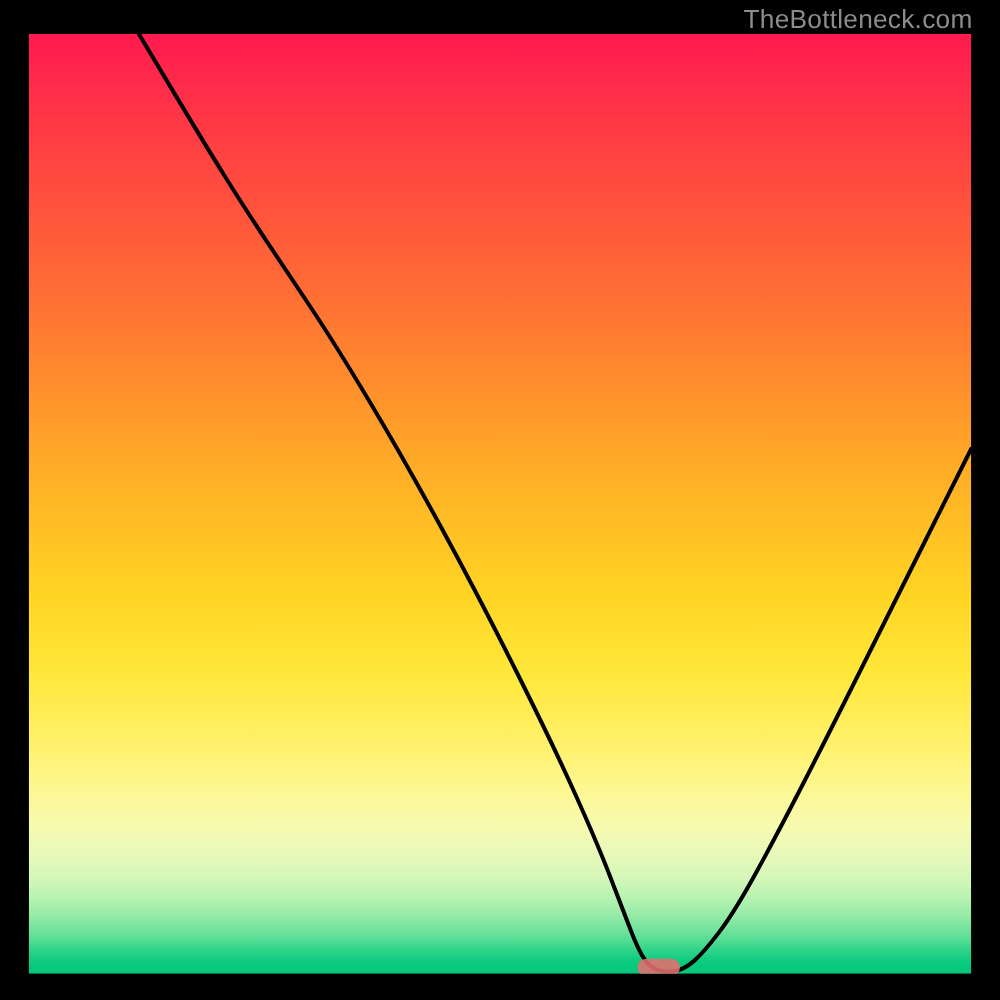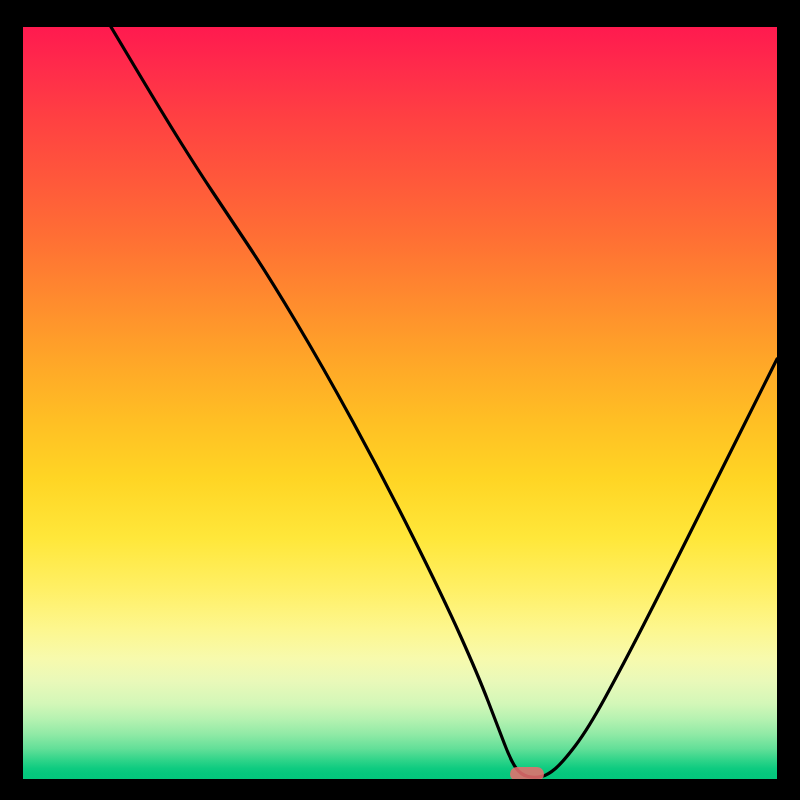--- a/index.html
+++ b/index.html
@@ -91,14 +91,15 @@
   <div class="plot-area">
     <div class="gradient"></div>
 
     <svg class="curve-svg" viewBox="0 0 754 752" preserveAspectRatio="none">
       <path id="curve-path" d="M 88 0 Q 88 0 114 43.5 Q 140 87 157.5 115 Q 175 143 190 165.5 Q 205 188 225 218 Q 245 248 272.5 294 Q 300 340 330 395 Q 360 450 390 510 Q 420 570 437.5 609 Q 455 648 465 674 Q 475 700 481.5 717 Q 488 734 493 741 Q 498 748 505 749.5 Q 512 751 518.5 749.5 Q 525 748 532.5 741.5 Q 540 735 552.5 718.5 Q 565 702 582.5 670 Q 600 638 620 599 Q 640 560 665 510 Q 690 460 715 410 Q 740 360 747 346 T 754 332" fill="none" stroke="#000" stroke-width="3.2" stroke-linecap="round" stroke-linejoin="round"></path>
     </svg>
 
     <div id="marker" class="marker" style="left: 487px; top: 740px; width: 34px; height: 14px;"></div>
   </div>
 
+  <div class="watermark">TheBottleneck.com</div>
 
 </div>
 
 </body></html>

